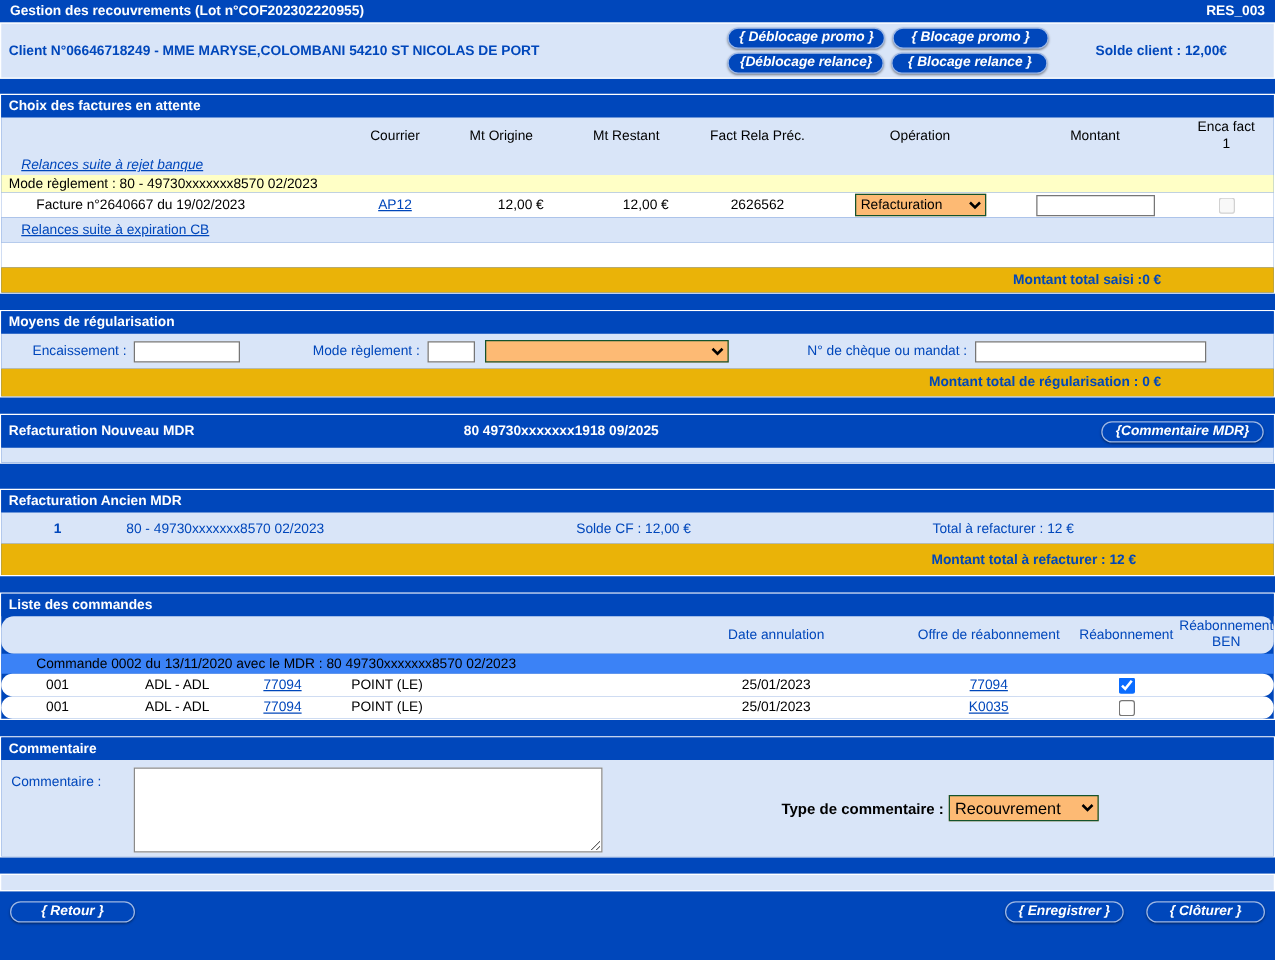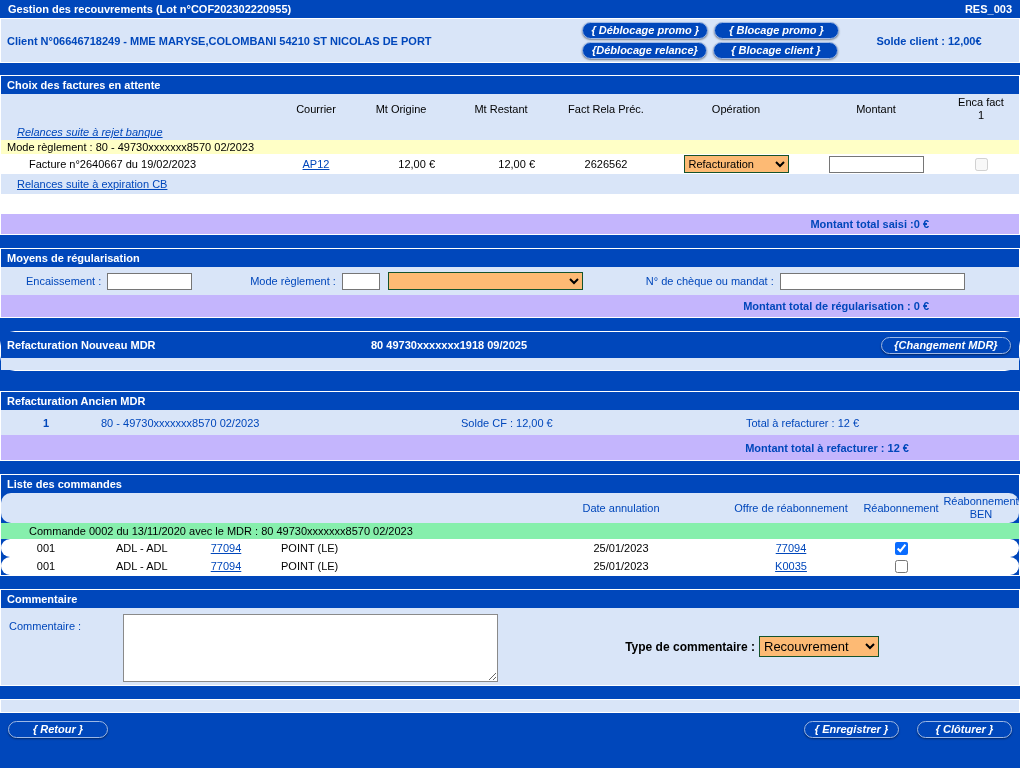--- a/index.html
+++ b/index.html
@@ -41,21 +41,21 @@
   .link-row { height:16px; background:#D9E5F8; display:flex; align-items:center; padding-left:16px;font-style:italic; }
   .link-row2 { height:20px; background:#D9E5F8; display:flex; align-items:center; padding-left:16px; }
   a.lnk { color:#0047BB; text-decoration:underline; cursor:pointer; }
   .yellow-row { height:14px; background:#FFFFC6; display:flex; align-items:center; padding-left:6px; }
   .facture-row { height:20px; background:#fff; }
   .facture-row .flabel { padding-left:28px; }
   .cell-center { text-align:center; }
   .cell-money { text-align:right; padding-right:16px; }
   .empty-row { height:20px; background:#fff; }
   .total-band {
-    height:20px; background:#c4b5fd; display:flex; align-items:center; justify-content:flex-end;
+    height:20px; background:#eab308; display:flex; align-items:center; justify-content:flex-end;
     padding-right:90px; color:#0047BB; font-weight:bold;
   }
   input[type=text] {
     border:1px solid #767676; background:#fff; height:17px; font-size:11px;
     font-family:"Liberation Sans", sans-serif; padding:0 2px;
   }
   select {
     border:1px solid #14532d; background:#fdba74; height:18px; font-size:11px;
     font-family:"Liberation Sans", sans-serif;
   }
@@ -72,50 +72,50 @@
   .inp-cheque { width:185px; margin-left:6px; }
   .total-band2 { height:22px; }
 
   .mdr-band {
     position:relative; height:26px; background:#0047BB; color:#fff; font-weight:bold;
     display:flex; align-items:center; padding-left:6px;
   }
   .mdr-value { position:absolute; left:370px; }
   .mdr-btn { position:absolute; right:8px; min-width:130px; }
   .light-strip { height:12px; background:#D9E5F8; }
-  .sect-mdr { margin-bottom:20px;border-radius:15px; }
+  .sect-mdr { margin-bottom:20px; }
 
   .ancien-sel-row { height:31px; background:#D9E5F8; display:flex; align-items:center; padding-left:28px; }
   .sel-ancien { width:350px; margin-left:8px; }
   .ancien-grid {
     height:25px; background:#D9E5F8; display:grid; align-items:center;
     grid-template-columns:90px 360px 260px 1fr; color:#0047BB;
   }
   .ancien-grid .c1 { text-align:center; font-weight:bold; }
   .ancien-grid .c2 { padding-left:10px; }
   .ancien-grid .c3 { padding-left:10px; }
   .ancien-grid .c4 { padding-left:35px; }
   .ancien-total { height:25px; padding-right:110px; }
 
   .cmd-grid { display:grid; grid-template-columns:90px 100px 70px 260px 200px 140px 80px 80px; align-items:center;border-radius:10px; }
   .cmd-colheader { height:30px; background:#D9E5F8; color:#0047BB; }
   .cmd-colheader > div { text-align:center; line-height:13px; }
-  .cmd-line { height:16px; background:#86efac; display:flex; align-items:center; padding-left:28px; }
+  .cmd-line { height:16px; background:#3b82f6; display:flex; align-items:center; padding-left:28px; }
   .cmd-row { height:18px; background:#fff; }
   .cmd-row .c-num { text-align:center; }
   .cmd-row .c-type { padding-left:25px; }
   .cmd-row .c-code { text-align:center; }
   .cmd-row .c-name { padding-left:20px; }
   .cmd-row .c-date { text-align:center; }
   .cmd-row .c-offre { text-align:center; }
   .cmd-row .c-check { text-align:center; }
   input[type=checkbox] { accent-color:#0a6cff; width:13px; height:13px; margin:0; vertical-align:middle; }
 
   .comment-body { height:77px; background:#D9E5F8; display:flex; }
-  .comment-label { width:122px; padding:12px 0 0 8px; color:#0047BB; }
+  .comment-label { width:106px; padding:12px 0 0 8px; color:#0047BB; }
   .comment-textarea {
     margin-top:6px; width:375px; height:68px; resize:both;
     border:1px solid #8a8a8a; background:#fff; font-family:"Liberation Sans", sans-serif; font-size:11px;
   }
   .comment-type { margin-left:auto; margin-right:140px; align-self:center; display:flex; align-items:center; }
   .comment-type-label { font-weight:bold; font-size:12px; color:#000; }
   .sel-type { width:120px; font-size:13px; height:21px; margin-left:4px; }
 
   .strip-section { height:14px; background:#D9E5F8; border:1px solid #fff; margin-bottom:2px; }
   .footer {
@@ -135,21 +135,21 @@
 
 <div class="client-bar">
   <div class="client-label">Client N°06646718249 - MME MARYSE,COLOMBANI 54210 ST NICOLAS DE PORT</div>
   <div class="client-buttons">
     <div class="btn-row">
       <button class="pill-btn">{  Déblocage promo  }</button>
       <button class="pill-btn">{  Blocage promo  }</button>
     </div>
     <div class="btn-row">
       <button class="pill-btn">{Déblocage relance}</button>
-      <button class="pill-btn">{ Blocage client }</button>
+      <button class="pill-btn">{ Blocage relance }</button>
     </div>
   </div>
   <div class="client-solde">Solde client : 12,00€</div>
 </div>
 
 <div class="section">
   <div class="section-header">Choix des factures en attente</div>
   <div class="fact-grid fact-colheader">
     <div></div>
     <div>Courrier</div>
@@ -205,21 +205,21 @@
     <span class="blue-label lbl-cheque">N° de chèque ou mandat :</span>
     <input type="text" class="inp-cheque" style="">
   </div>
   <div class="total-band total-band2">Montant total de régularisation : 0 €</div>
 </div>
 
 <div class="section sect-mdr">
   <div class="mdr-band">
     <span>Refacturation Nouveau MDR</span>
     <span class="mdr-value">80 49730xxxxxxx1918 09/2025</span>
-    <button class="pill-btn mdr-btn">{Changement MDR}</button>
+    <button class="pill-btn mdr-btn">{Commentaire MDR}</button>
   </div>
   <div class="light-strip"></div>
 </div>
 
 <div class="section">
   <div class="section-header">Refacturation Ancien MDR</div>
   <div class="ancien-grid">
     <div class="c1">1</div>
     <div class="c2">80 - 49730xxxxxxx8570 02/2023</div>
     <div class="c3">Solde CF : 12,00 €</div>

